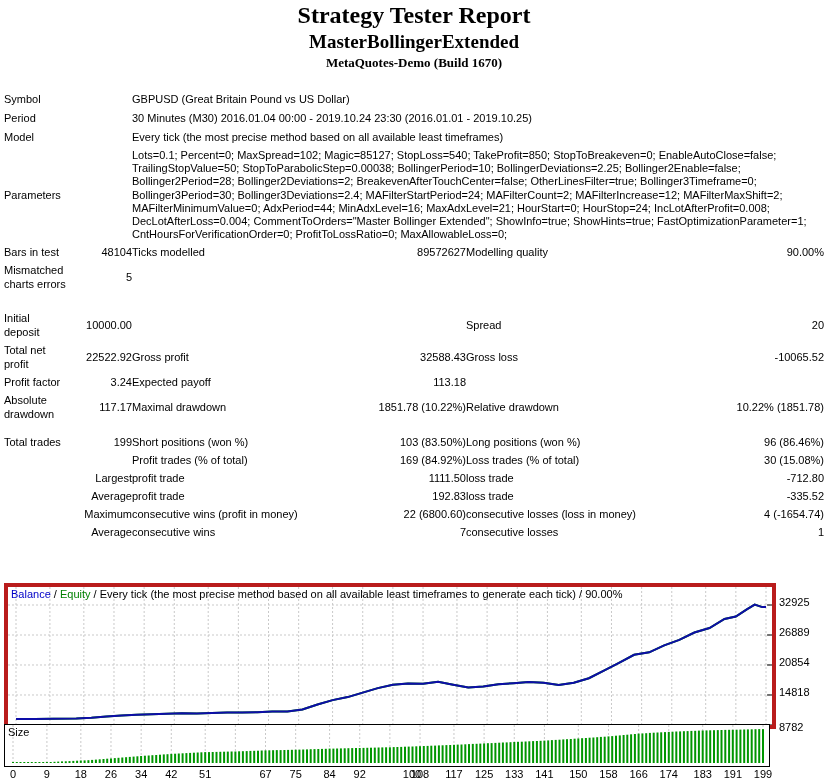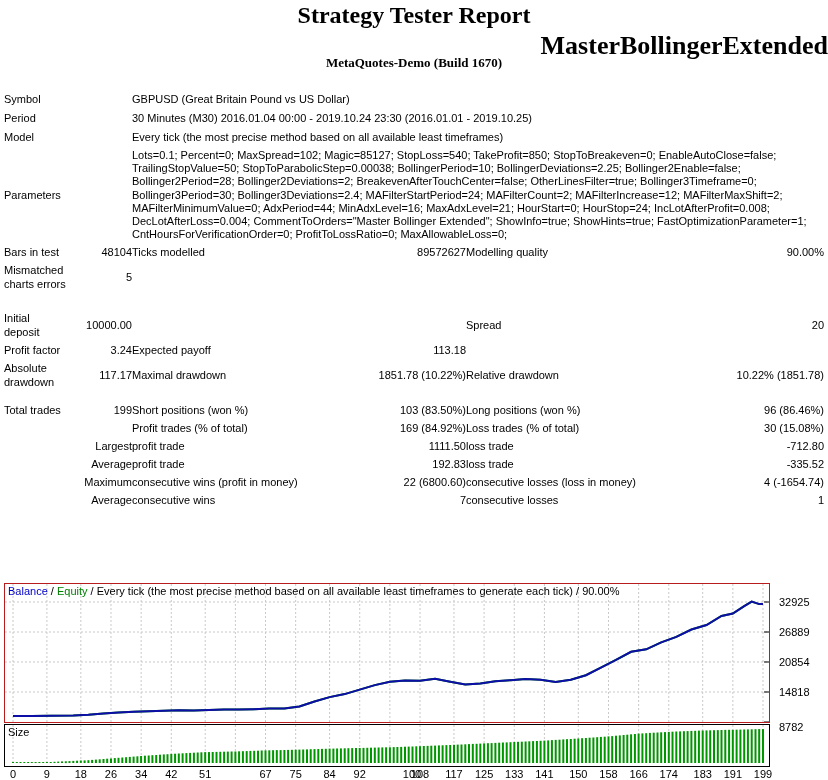--- a/index.html
+++ b/index.html
@@ -1,33 +1,33 @@
 <!DOCTYPE html>
 <html><head>
 <meta charset="utf-8">
 <style>
   html,body { margin:0; padding:0; background:#fff; }
   .page { position:relative; width:828px; height:780px; background:#fff; overflow:hidden;
           font-family:"Liberation Sans","DejaVu Sans",sans-serif; font-size:11px; color:#000; }
   .hdr { position:absolute; left:0; top:0; width:828px; text-align:center;
          font-family:"Liberation Serif","DejaVu Serif",serif; font-weight:bold; }
   .h1 { position:absolute; top:2px; left:0; width:100%; font-size:24px; }
-  .h2 { position:absolute; top:31px; left:0; width:100%; font-size:26px;text-align:right; }
+  .h2 { position:absolute; top:31px; left:0; width:100%; font-size:19px; }
   .h3 { position:absolute; top:55px; left:0; width:100%; font-size:13px; }
 
   table.report { position:absolute; left:4px; top:90px; width:820px; border-collapse:collapse;
                  table-layout:fixed; font-size:11px; }
   table.report td { padding:2px 0; vertical-align:middle; line-height:14px; overflow:hidden; }
   td.l  { white-space:pre; }
   td.v  { text-align:right; white-space:nowrap; }
   td.pad{ padding-left:8px; white-space:nowrap; }
   tr.inforow td { line-height:15px; padding:2px 0; white-space:nowrap; }
   #param-lines div { line-height:13.2px; white-space:nowrap; }
 
-  #chart-box { position:absolute; left:4px; top:583px; width:764px; height:138px; border:1px solid #b91c1c; background:#fff; }
+  #chart-box { position:absolute; left:4px; top:583px; width:764px; height:138px; border:4px solid #b91c1c; background:#fff; }
   #legend { position:absolute; left:3px; top:1px; white-space:nowrap; z-index:2; }
   #chart-svg { position:absolute; left:0; top:0; }
   #y-axis { position:absolute; left:779px; top:584px; width:48px; height:158px; }
   #y-axis span { position:absolute; left:0; white-space:nowrap; }
   #size-box { position:absolute; left:4px; top:724px; width:764px; height:41px; border:1px solid #000; background:#fff; }
   #size-label { position:absolute; left:3px; top:1px; z-index:2; }
   #size-svg { position:absolute; left:0; top:0; }
   #x-axis { position:absolute; left:4px; top:768px; width:800px; height:12px; }
   #x-axis span { position:absolute; transform:translateX(-50%); white-space:nowrap; }
 </style>
@@ -99,20 +99,29 @@
           <td colspan="6" style="height: 16px; padding: 0px;"></td>
         </tr>
         <tr>
           <td class="l">Initial
 deposit</td>
           <td class="v">10000.00</td>
           <td class="l pad"></td>
           <td class="v"></td>
           <td class="l pad">Spread</td>
           <td class="v">20</td>
+        </tr>
+        <tr>
+          <td class="l">Total net
+profit</td>
+          <td class="v">22522.92</td>
+          <td class="l pad">Gross profit</td>
+          <td class="v">32588.43</td>
+          <td class="l pad">Gross loss</td>
+          <td class="v">-10065.52</td>
         </tr>
         <tr>
           <td class="l">Profit factor</td>
           <td class="v">3.24</td>
           <td class="l pad">Expected payoff</td>
           <td class="v">113.18</td>
           <td class="l pad"></td>
           <td class="v"></td>
         </tr>
         <tr>

